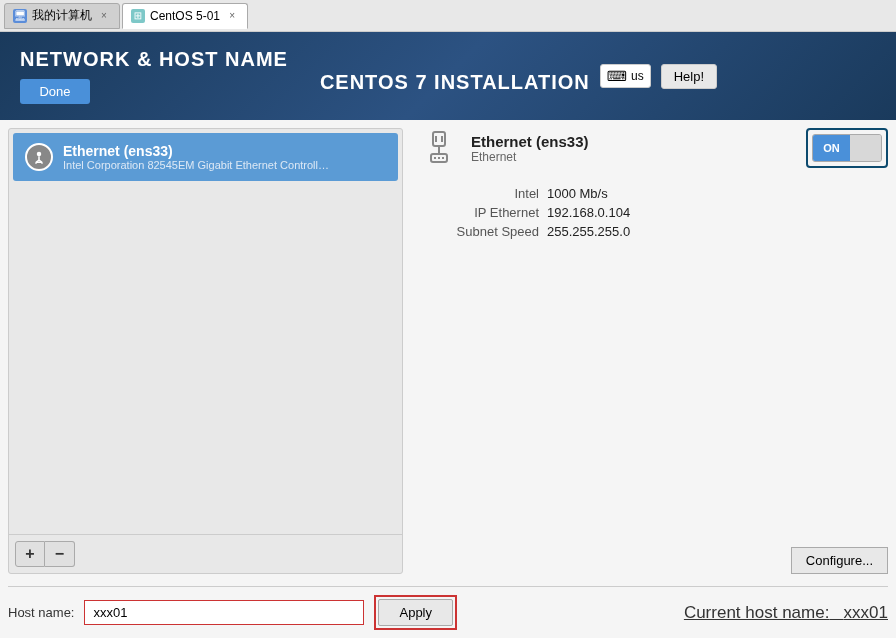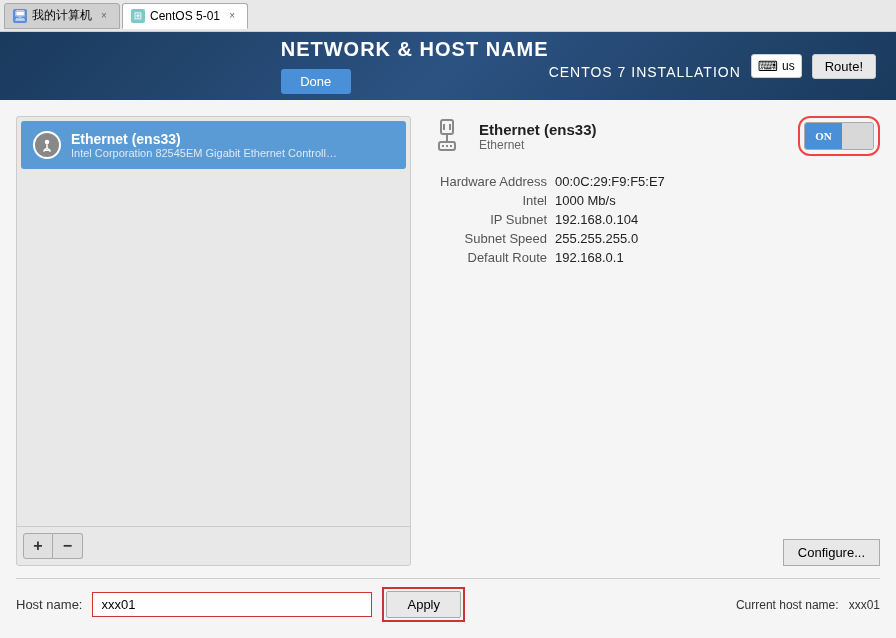--- a/index.html
+++ b/index.html
@@ -55,26 +55,27 @@
       width: 896px;
       height: 606px;
       background: #f0f0f0;
       display: flex;
       flex-direction: column;
     }
 
     
     .header {
       background: linear-gradient(135deg, #1a3a5c 0%, #2c5282 50%, #1a3a5c 100%);
-      height: 68px;
-      display: flex;
-      align-items: center;
-      justify-content: flex-end;
+      height: 88px;
+      display: flex;
+      align-items: center;
+      justify-content: flex-start;
       padding: 0 20px;
       position: relative;
+      gap: 32px;
     }
     .header-left {
       display: flex;
       flex-direction: column;
       gap: 8px;
     }
     .header-title {
       color: white;
       font-size: 20px;
       font-weight: bold;
@@ -92,22 +93,22 @@
       width: 70px;
     }
 
     .header-right {
       display: flex;
       align-items: center;
       gap: 10px;
     }
     .header-install-text {
       color: white;
-      font-size: 14px;
-      font-weight: normal;
+      font-size: 20px;
+      font-weight: bold;
       letter-spacing: 1px;
       margin-top: 12px;
     }
     .keyboard-select {
       display: flex;
       align-items: center;
       background: white;
       border: 1px solid #ccc;
       padding: 3px 6px;
       border-radius: 3px;
@@ -124,21 +125,21 @@
       border-radius: 3px;
       cursor: pointer;
       font-size: 13px;
     }
 
     
     .content {
       flex: 1;
       display: flex;
       flex-direction: column;
-      padding: 16px;
+      padding: 8px;
       gap: 12px;
       background: #f5f5f5;
     }
 
     .middle-section {
       display: flex;
       gap: 16px;
       flex: 1;
     }
 
@@ -249,24 +250,23 @@
       font-weight: bold;
       color: #222;
     }
     .detail-status {
       font-size: 12px;
       color: #666;
     }
 
     
     .toggle-container {
-      border: 2px solid #ef4444;
-      border-radius: 12px;
+      border: 2px solid #0c4a6e;
+      border-radius: 4px;
       padding: 4px;
-      font-family: Liberation Serif, serif;
     }
     .toggle-switch {
       width: 70px;
       height: 28px;
       background: #e0e0e0;
       border-radius: 3px;
       display: flex;
       align-items: center;
       cursor: pointer;
       position: relative;
@@ -357,23 +357,24 @@
       background: #e8e8e8;
       border: 1px solid #aaa;
       padding: 5px 20px;
       border-radius: 2px;
       cursor: pointer;
       font-size: 13px;
     }
 
     .current-host {
       margin-left: auto;
-      font-size: 12px;
+      font-size: 17px;
       color: #333;
       white-space: nowrap;
+      text-decoration: underline;
     }
   </style>
 </head>
 <body>
 
 <div class="taskbar">
   <div class="taskbar-tab">
     <span class="tab-icon" style="background:#5b8dd9; font-size:10px; display:flex; align-items:center; justify-content:center; color:white;">🖥</span>
     <span>我的计算机</span>
     <span class="close-btn">×</span>
@@ -391,21 +392,21 @@
     <div class="header-left">
       <span class="header-title">NETWORK &amp; HOST NAME</span>
       <button class="done-btn">Done</button>
     </div>
     <div class="header-right">
       <span class="header-install-text">CENTOS 7 INSTALLATION</span>
       <div class="keyboard-select">
         <span class="keyboard-icon">⌨</span>
         <span>us</span>
       </div>
-      <button class="help-btn">Route!</button>
+      <button class="help-btn">Help!</button>
     </div>
   </div>
 
   <div class="content">
     <div class="middle-section">
 
       <div class="network-list-panel">
         <div class="network-list">
           <div class="network-item">
             <div class="network-item-icon">
@@ -449,38 +450,30 @@
           <div class="toggle-container">
             <div class="toggle-switch">
               <div class="toggle-on">ON</div>
               <div class="toggle-off"></div>
             </div>
           </div>
         </div>
 
         <div class="network-info-table">
           <div class="info-row">
-            <span class="info-label">Hardware Address</span>
-            <span class="info-value">00:0C:29:F9:F5:E7</span>
-          </div>
-          <div class="info-row">
             <span class="info-label">Intel</span>
             <span class="info-value">1000 Mb/s</span>
           </div>
           <div class="info-row">
-            <span class="info-label">IP Subnet</span>
+            <span class="info-label">IP Ethernet</span>
             <span class="info-value">192.168.0.104</span>
           </div>
           <div class="info-row">
             <span class="info-label">Subnet Speed</span>
             <span class="info-value">255.255.255.0</span>
-          </div>
-          <div class="info-row">
-            <span class="info-label">Default Route</span>
-            <span class="info-value">192.168.0.1</span>
           </div>
         </div>
 
         <div style="flex:1;"></div>
         <div style="display:flex; justify-content:flex-end;">
           <button class="configure-btn">Configure...</button>
         </div>
       </div>
 
     </div>

